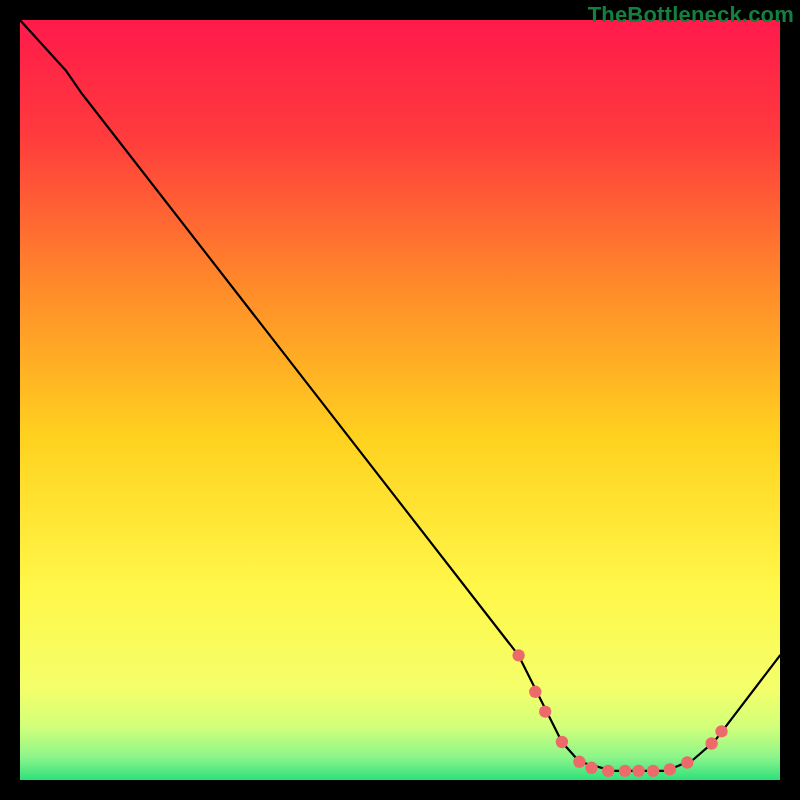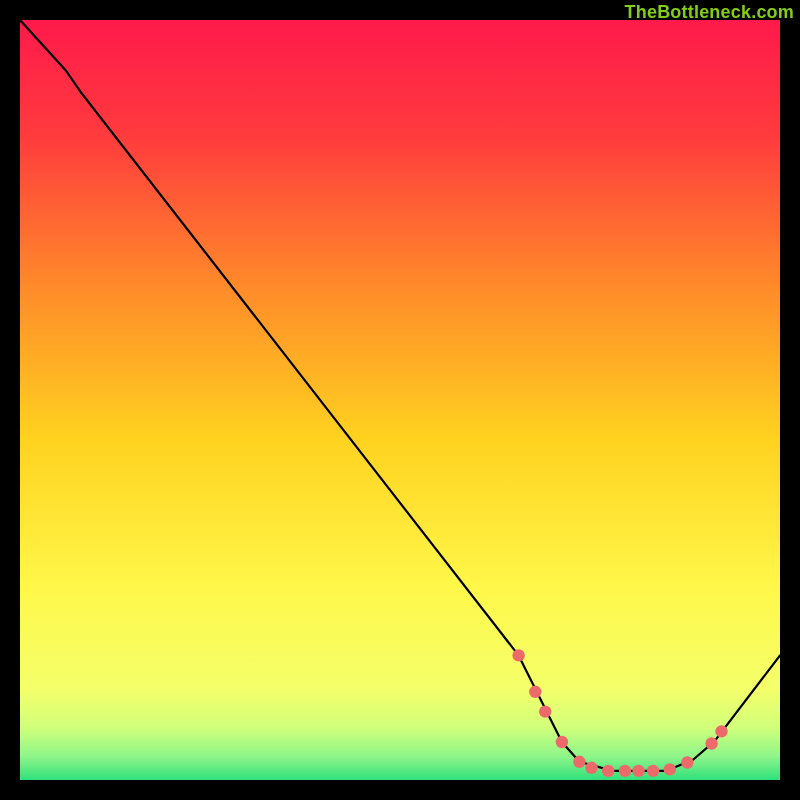--- a/index.html
+++ b/index.html
@@ -16,23 +16,23 @@
     left: 20px;
     top: 20px;
     width: 760px;
     height: 760px;
     background: #000;
   }
   .attribution {
     position: absolute;
     top: 2px;
     right: 6px;
-    font-size: 18px;
+    font-size: 22px;
     font-weight: 600;
-    color: #84cc16;
+    color: #15803d;
     letter-spacing: 0.2px;
   }
   svg {
     position: absolute;
     left: 20px;
     top: 20px;
     width: 760px;
     height: 760px;
   }
 </style>

